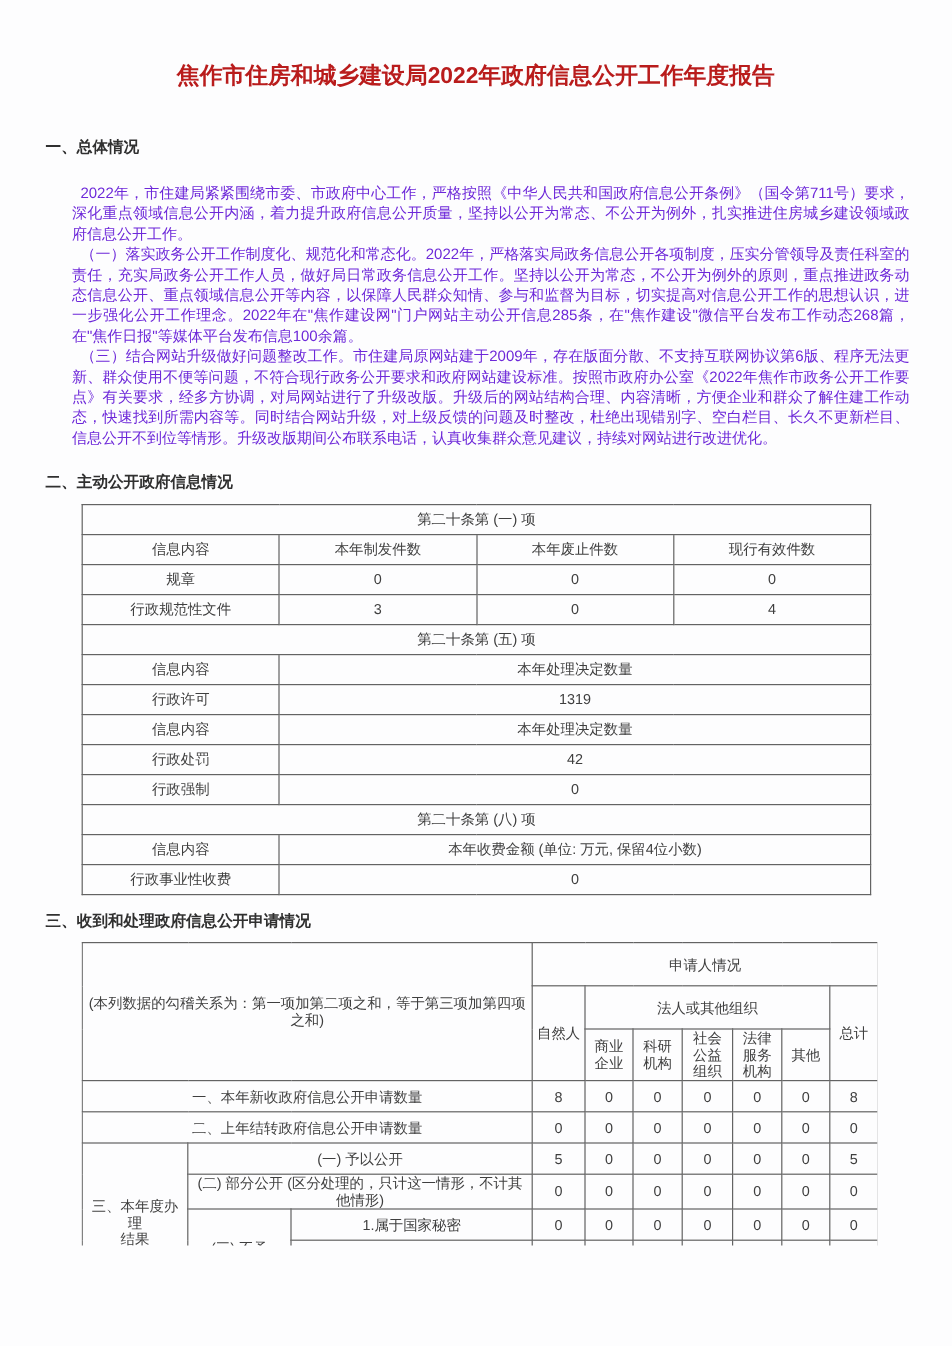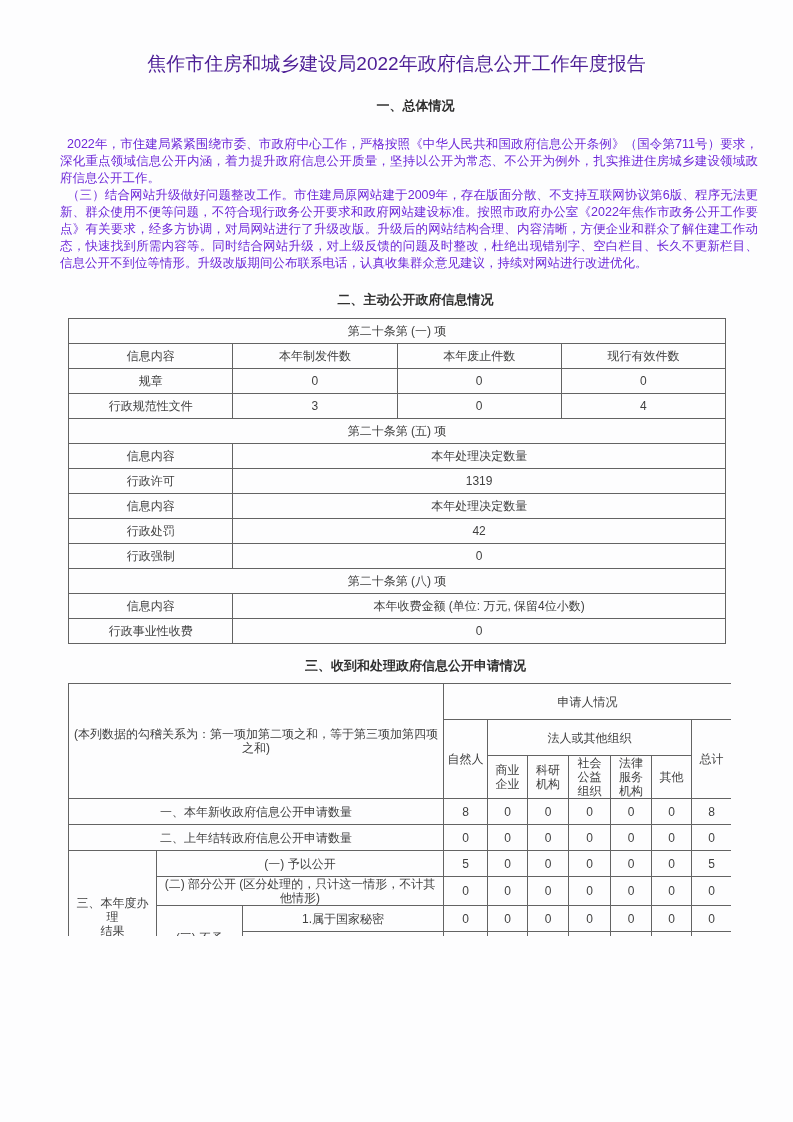--- a/index.html
+++ b/index.html
@@ -15,30 +15,29 @@
     width: 793px; height: 1122px;
     overflow: hidden;
     background: #fdfdfe;
   }
   .report-title {
     margin: 0;
     padding-top: 52px;
     text-align: center;
     font-size: 19px;
     line-height: 24px;
-    font-weight: normal;
-    color: #4c1d95;
+    font-weight: bold;
+    color: #b91c1c;
   }
   .sec-heading {
-    margin: 22px 0 0 38px;
+    margin: 39px 0 0 38px;
     font-size: 13px;
     line-height: 15px;
     font-weight: bold;
     color: #303030;
-    text-align: center;
   }
   .sec-heading.tight { margin-top: 20px; }
   .sec-heading.tight2 { margin-top: 14px; }
   .para-block {
     margin: 23px 35px 0 60px;
     text-align: justify;
     font-size: 12.5px;
     line-height: 17px;
     color: #6d28d9;
   }
@@ -74,20 +73,21 @@
 <body>
 
 <div class="doc">
 
   <h1 class="report-title">焦作市住房和城乡建设局2022年政府信息公开工作年度报告</h1>
 
   <div class="sec-heading">一、总体情况</div>
 
   <div class="para-block">
     <p>2022年，市住建局紧紧围绕市委、市政府中心工作，严格按照《中华人民共和国政府信息公开条例》（国令第711号）要求，深化重点领域信息公开内涵，着力提升政府信息公开质量，坚持以公开为常态、不公开为例外，扎实推进住房城乡建设领域政府信息公开工作。</p>
+    <p>（一）落实政务公开工作制度化、规范化和常态化。2022年，严格落实局政务信息公开各项制度，压实分管领导及责任科室的责任，充实局政务公开工作人员，做好局日常政务信息公开工作。坚持以公开为常态，不公开为例外的原则，重点推进政务动态信息公开、重点领域信息公开等内容，以保障人民群众知情、参与和监督为目标，切实提高对信息公开工作的思想认识，进一步强化公开工作理念。2022年在"焦作建设网"门户网站主动公开信息285条，在"焦作建设"微信平台发布工作动态268篇，在"焦作日报"等媒体平台发布信息100余篇。</p>
     <p>（三）结合网站升级做好问题整改工作。市住建局原网站建于2009年，存在版面分散、不支持互联网协议第6版、程序无法更新、群众使用不便等问题，不符合现行政务公开要求和政府网站建设标准。按照市政府办公室《2022年焦作市政务公开工作要点》有关要求，经多方协调，对局网站进行了升级改版。升级后的网站结构合理、内容清晰，方便企业和群众了解住建工作动态，快速找到所需内容等。同时结合网站升级，对上级反馈的问题及时整改，杜绝出现错别字、空白栏目、长久不更新栏目、信息公开不到位等情形。升级改版期间公布联系电话，认真收集群众意见建议，持续对网站进行改进优化。</p>
   </div>
 
   <div class="sec-heading tight">二、主动公开政府信息情况</div>
 
   <table class="grid tableA">
     <colgroup>
         <col style="width:25%">
         <col style="width:25%">
         <col style="width:25%">

